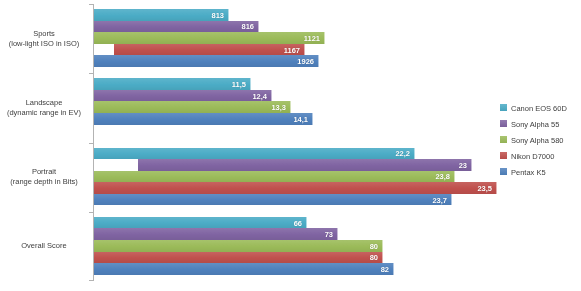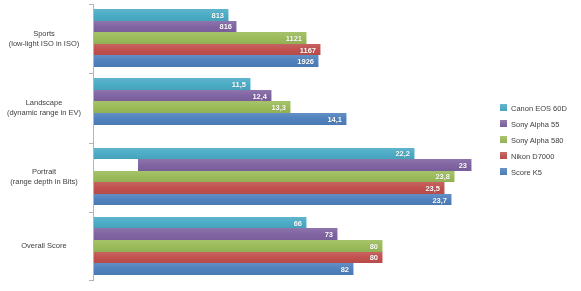--- a/index.html
+++ b/index.html
@@ -162,31 +162,31 @@
         <div class="group">
           <div class="tick"></div>
           <div class="cat-label">Sports<span class="sub">(low-light ISO in ISO)</span></div>
           <div class="bars">
             <div class="bar-row">
               <div class="bar" style="width: 135px; background-color: rgb(75, 172, 198);">
                 <span class="bar-value">813</span>
               </div>
             </div>
             <div class="bar-row">
-              <div class="bar" style="width: 143px; background-color: rgb(128, 100, 162);">
+              <div class="bar" style="width: 165px; background-color: rgb(128, 100, 162);">
                 <span class="bar-value">816</span>
               </div>
             </div>
             <div class="bar-row">
-              <div class="bar" style="width: 213px; background-color: rgb(155, 187, 89);">
+              <div class="bar" style="width: 231px; background-color: rgb(155, 187, 89);">
                 <span class="bar-value">1121</span>
               </div>
             </div>
             <div class="bar-row">
-              <div class="bar" style="width: 227px; background-color: rgb(192, 80, 77);">
+              <div class="bar" style="width: 191px; background-color: rgb(192, 80, 77); margin-left: 20px;">
                 <span class="bar-value">1167</span>
               </div>
             </div>
             <div class="bar-row">
               <div class="bar" style="width: 225px; background-color: rgb(79, 129, 189);">
                 <span class="bar-value">1926</span>
               </div>
             </div>
           </div>
         </div>
@@ -203,21 +203,21 @@
               <div class="bar" style="width: 178px; background-color: rgb(128, 100, 162);">
                 <span class="bar-value">12,4</span>
               </div>
             </div>
             <div class="bar-row">
               <div class="bar" style="width: 197px; background-color: rgb(155, 187, 89);">
                 <span class="bar-value">13,3</span>
               </div>
             </div>
             <div class="bar-row">
-              <div class="bar" style="width: 253px; background-color: rgb(79, 129, 189);">
+              <div class="bar" style="width: 219px; background-color: rgb(79, 129, 189);">
                 <span class="bar-value">14,1</span>
               </div>
             </div>
           </div>
         </div>
         <div class="group">
           <div class="tick"></div>
           <div class="cat-label">Portrait<span class="sub">(range depth in Bits)</span></div>
           <div class="bars">
             <div class="bar-row">
@@ -229,21 +229,21 @@
               <div class="bar" style="width: 334px; background-color: rgb(128, 100, 162); margin-left: 44px;">
                 <span class="bar-value">23</span>
               </div>
             </div>
             <div class="bar-row">
               <div class="bar" style="width: 361px; background-color: rgb(155, 187, 89);">
                 <span class="bar-value">23,8</span>
               </div>
             </div>
             <div class="bar-row">
-              <div class="bar" style="width: 351px; background-color: rgb(192, 80, 77);">
+              <div class="bar" style="width: 403px; background-color: rgb(192, 80, 77);">
                 <span class="bar-value">23,5</span>
               </div>
             </div>
             <div class="bar-row">
               <div class="bar" style="width: 358px; background-color: rgb(79, 129, 189);">
                 <span class="bar-value">23,7</span>
               </div>
             </div>
           </div>
         </div>
@@ -266,21 +266,21 @@
               <div class="bar" style="width: 289px; background-color: rgb(155, 187, 89);">
                 <span class="bar-value">80</span>
               </div>
             </div>
             <div class="bar-row">
               <div class="bar" style="width: 289px; background-color: rgb(192, 80, 77);">
                 <span class="bar-value">80</span>
               </div>
             </div>
             <div class="bar-row">
-              <div class="bar" style="width: 260px; background-color: rgb(79, 129, 189);">
+              <div class="bar" style="width: 300px; background-color: rgb(79, 129, 189);">
                 <span class="bar-value">82</span>
               </div>
             </div>
           </div>
         </div>
       </div>
   </div>
 
   <div class="legend" id="legend">
       <div class="legend-item">
@@ -294,17 +294,17 @@
       <div class="legend-item">
         <span class="legend-swatch" style="background-color: rgb(155, 187, 89);"></span>
         <span class="legend-label">Sony Alpha 580</span>
       </div>
       <div class="legend-item">
         <span class="legend-swatch" style="background-color: rgb(192, 80, 77);"></span>
         <span class="legend-label">Nikon D7000</span>
       </div>
       <div class="legend-item">
         <span class="legend-swatch" style="background-color: rgb(79, 129, 189);"></span>
-        <span class="legend-label">Score K5</span>
+        <span class="legend-label">Pentax K5</span>
       </div>
     </div>
 
 </div>
 
 </body></html>

